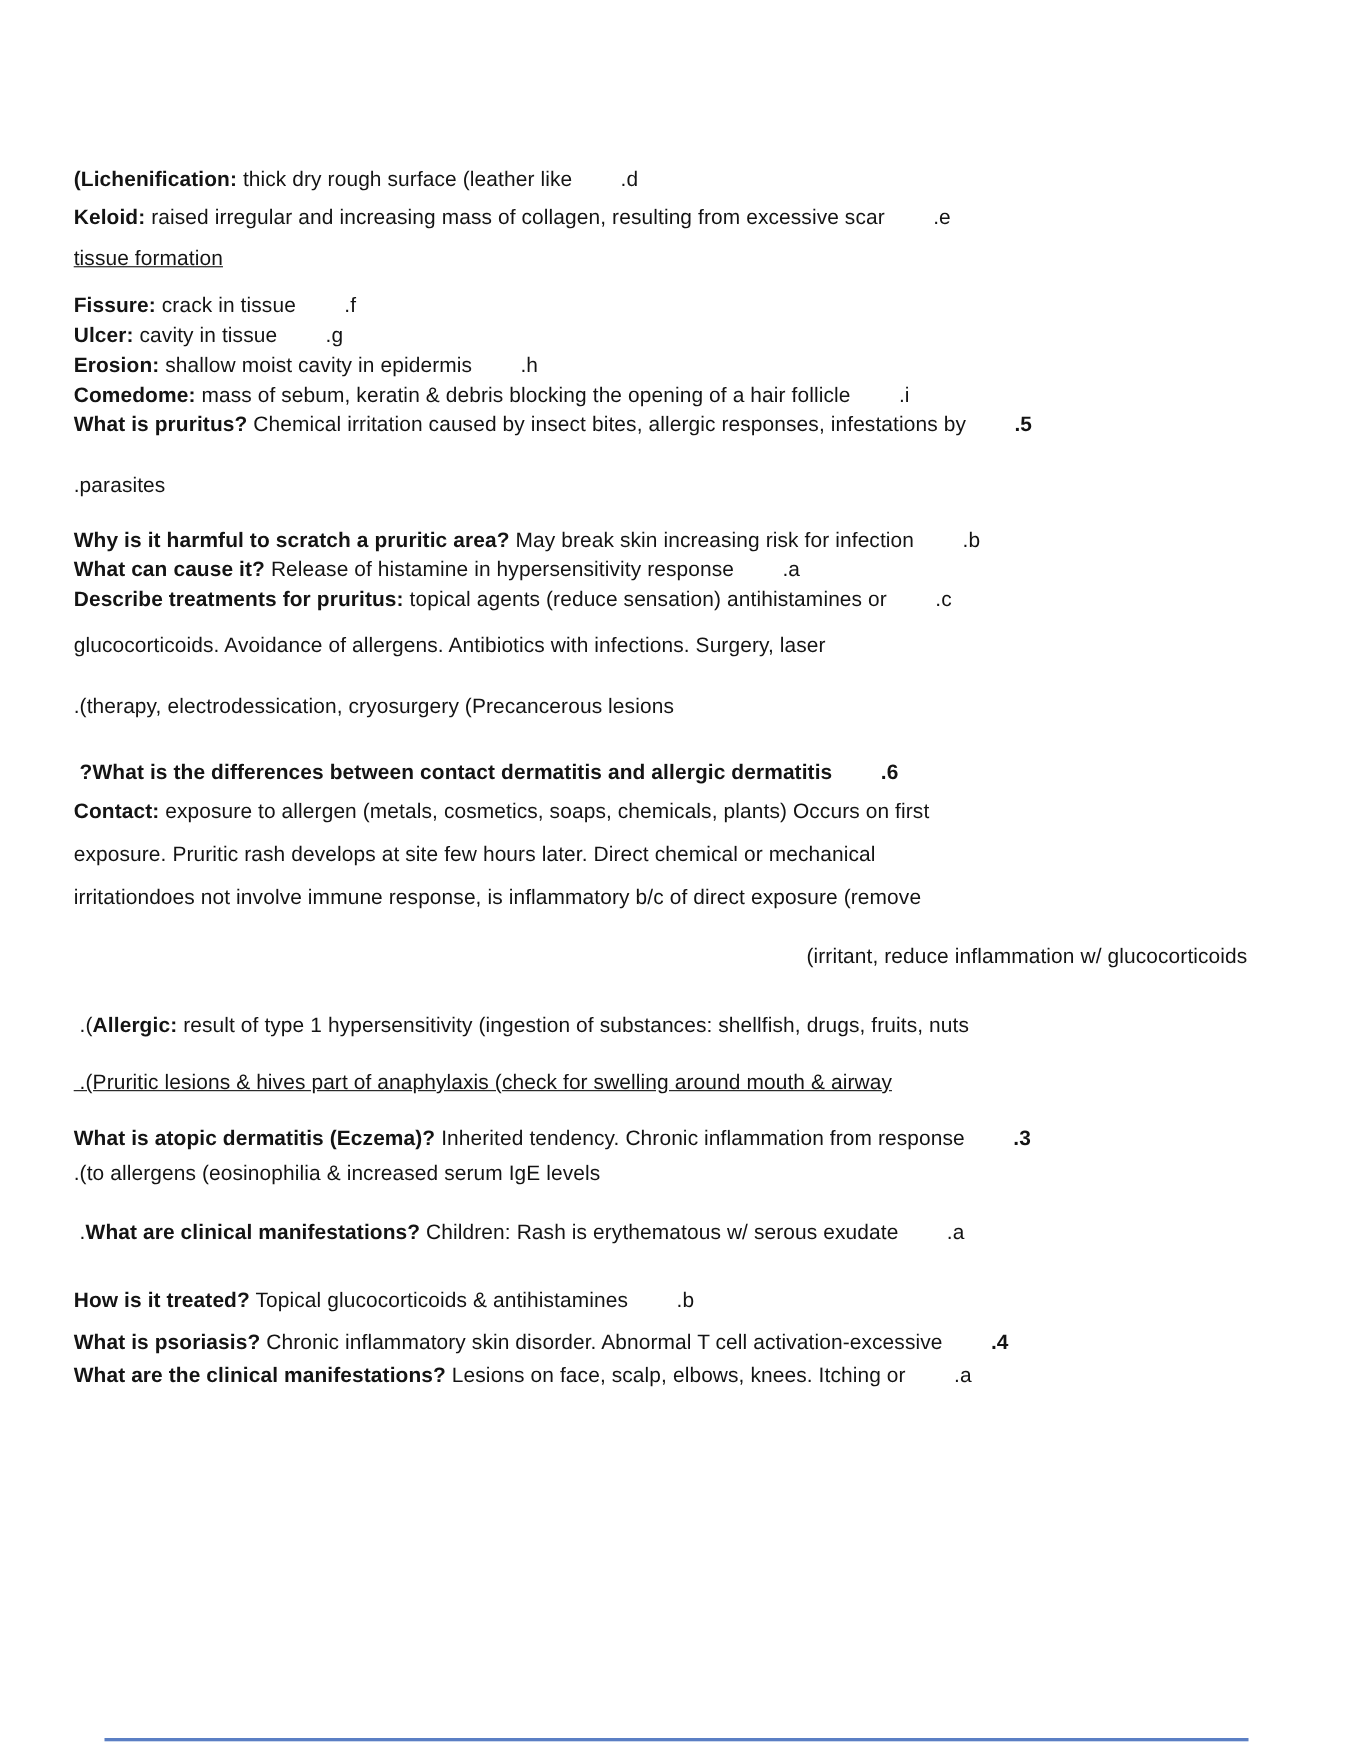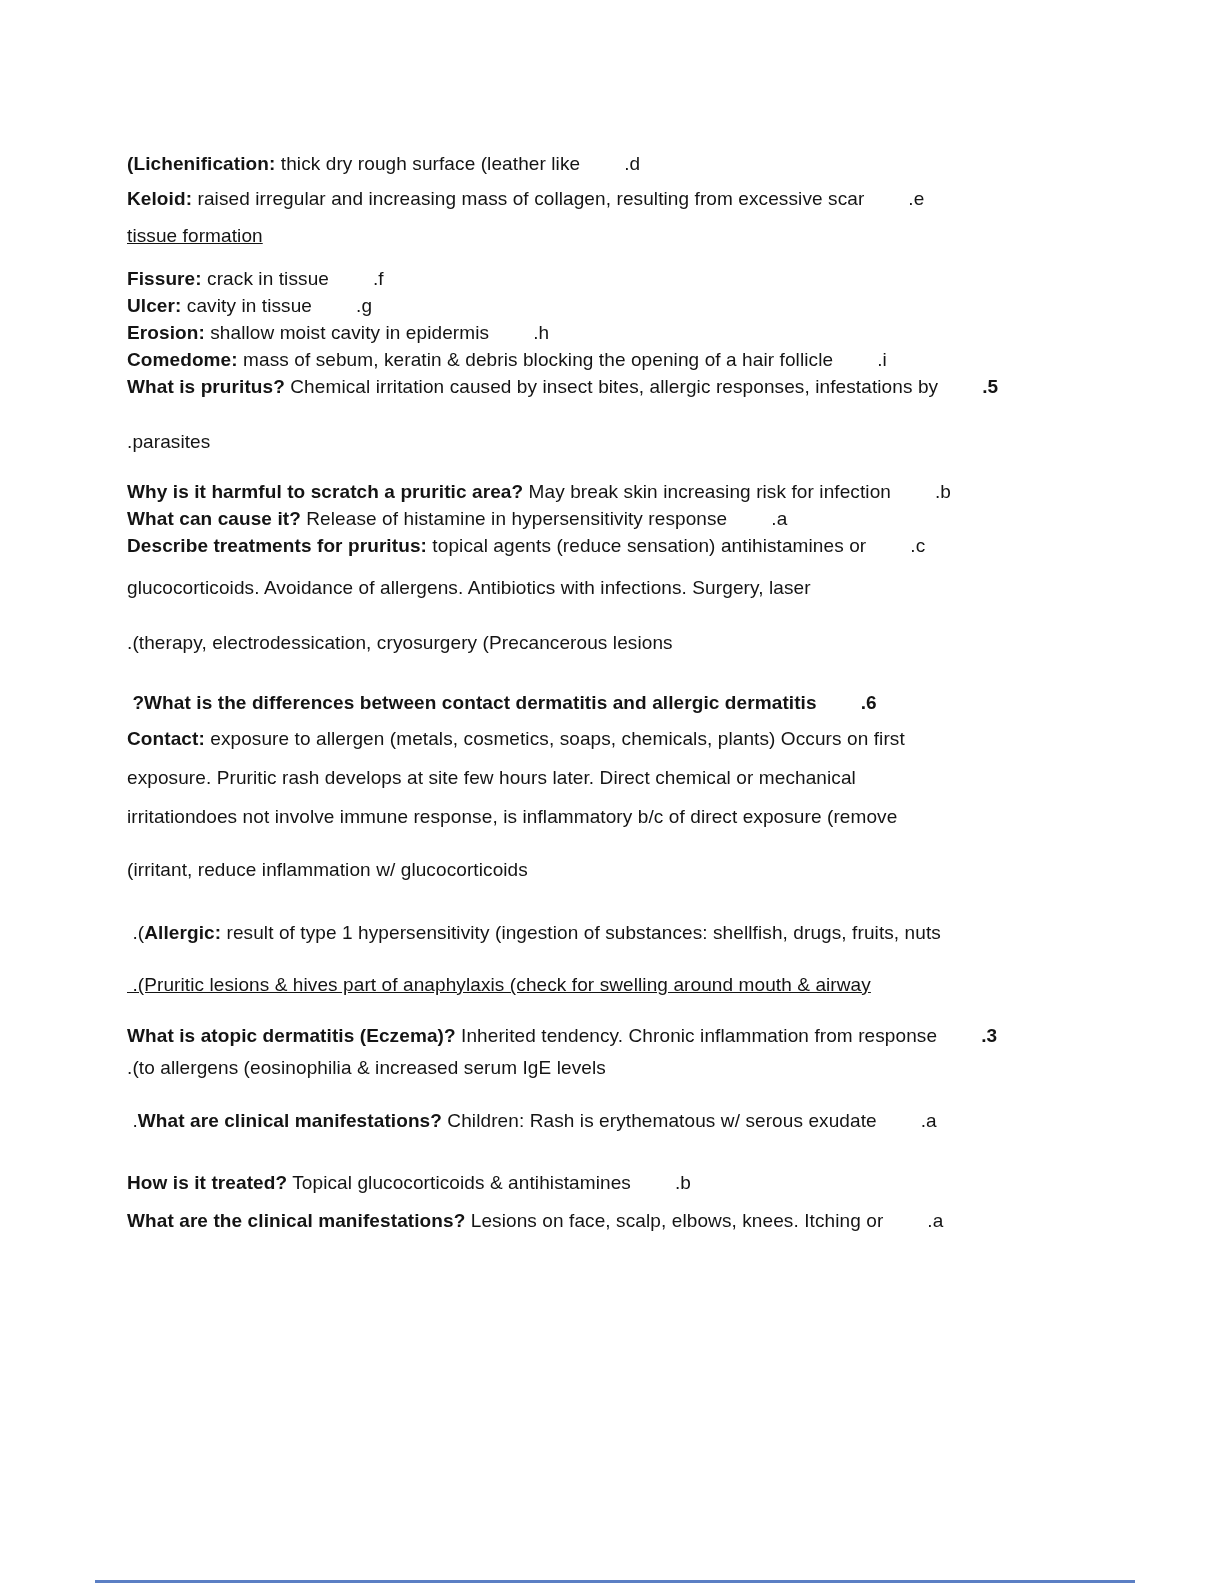--- a/index.html
+++ b/index.html
@@ -11,22 +11,21 @@
   .page {
     position: relative;
     width: 1224px;
     height: 1584px;
     background: #ffffff;
     overflow: hidden;
     font-family: "Liberation Sans", "DejaVu Sans", sans-serif;
     color: #141414;
   }
   .lines {
-    padding: 150px 90px 0 87px;
-    margin-left: 40px;
+    padding: 150px 90px 0 67px;
   }
   .line {
     font-size: 19px;
     line-height: 27px;
     white-space: pre;
     letter-spacing: 0.1px;
   }
   .seg { font-weight: 400; }
   .seg.bold { font-weight: 700; }
   .marker {
@@ -41,21 +40,21 @@
   .line:nth-child(3)  { margin-top: 10px; text-decoration: underline; }
   .line:nth-child(4)  { margin-top: 16px; }
   .line:nth-child(9)  { margin-top: 28px; }
   .line:nth-child(10) { margin-top: 23px; }
   .line:nth-child(13) { margin-top: 15px; }
   .line:nth-child(14) { margin-top: 28px; }
   .line:nth-child(15) { margin-top: 33px; }
   .line:nth-child(16) { margin-top: 9px; }
   .line:nth-child(17) { margin-top: 12px; }
   .line:nth-child(18) { margin-top: 12px; }
-  .line:nth-child(19) { margin-top: 26px; }
+  .line:nth-child(19) { margin-top: 26px; text-align: right; }
   .line:nth-child(20) { margin-top: 36px; }
   .line:nth-child(21) { margin-top: 25px; text-decoration: underline; }
   .line:nth-child(22) { margin-top: 24px; }
   .line:nth-child(23) { margin-top: 5px; }
   .line:nth-child(24) { margin-top: 26px; }
   .line:nth-child(25) { margin-top: 35px; }
   .line:nth-child(26) { margin-top: 11px; }
   .line:nth-child(27) { margin-top: 3px; }
   .line:nth-child(29) { margin-top: 13px; }
   .line:nth-child(30) { margin-top: 15px; }
@@ -91,16 +90,17 @@
       <div class="line"><span class="seg bold">Contact:</span><span class="seg"> exposure to allergen (metals, cosmetics, soaps, chemicals, plants) Occurs on first</span></div>
       <div class="line"><span class="seg">exposure. Pruritic rash develops at site few hours later. Direct chemical or mechanical</span></div>
       <div class="line"><span class="seg">irritationdoes not involve immune response, is inflammatory b/c of direct exposure (remove</span></div>
       <div class="line"><span class="seg">(irritant, reduce inflammation w/ glucocorticoids</span></div>
       <div class="line"><span class="seg"> .(</span><span class="seg bold">Allergic:</span><span class="seg"> result of type 1 hypersensitivity (ingestion of substances: shellfish, drugs, fruits, nuts</span></div>
       <div class="line"><span class="seg"> .(Pruritic lesions &amp; hives part of anaphylaxis (check for swelling around mouth &amp; airway</span></div>
       <div class="line"><span class="seg bold">What is atopic dermatitis (Eczema)?</span><span class="seg"> Inherited tendency. Chronic inflammation from response</span><span class="marker bold">.3</span></div>
       <div class="line"><span class="seg">.(to allergens (eosinophilia &amp; increased serum IgE levels</span></div>
       <div class="line"><span class="seg"> .</span><span class="seg bold">What are clinical manifestations?</span><span class="seg"> Children: Rash is erythematous w/ serous exudate</span><span class="marker">.a</span></div>
       <div class="line"><span class="seg bold">How is it treated?</span><span class="seg"> Topical glucocorticoids &amp; antihistamines</span><span class="marker">.b</span></div>
+      <div class="line"><span class="seg bold">What is psoriasis?</span><span class="seg"> Chronic inflammatory skin disorder. Abnormal T cell activation-excessive</span><span class="marker bold">.4</span></div>
       <div class="line"><span class="seg bold">What are the clinical manifestations?</span><span class="seg"> Lesions on face, scalp, elbows, knees. Itching or</span><span class="marker">.a</span></div>
     </div>
   <div class="bottom-rule" style="background: rgb(91, 127, 196);"></div>
 </div>
 
 </body></html>

